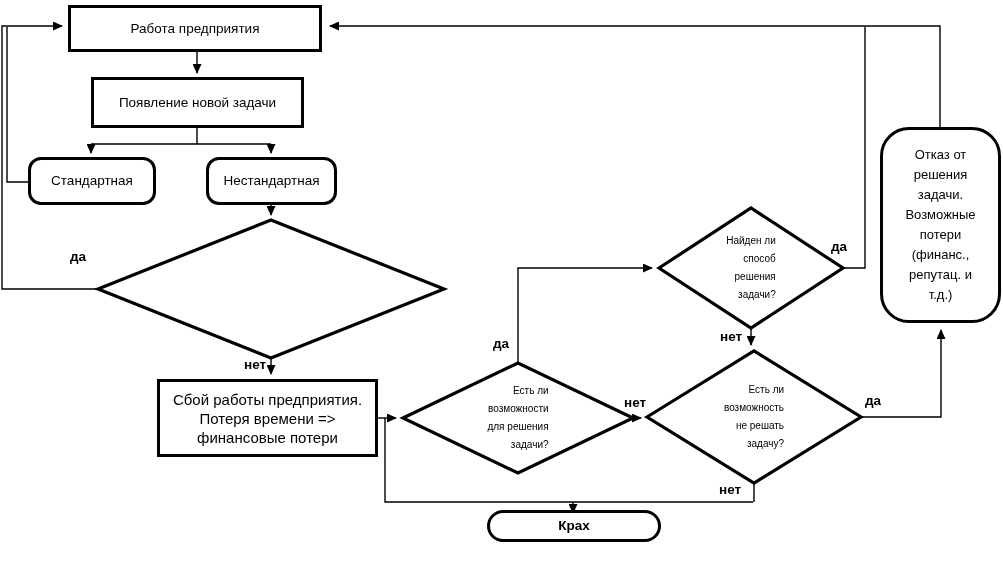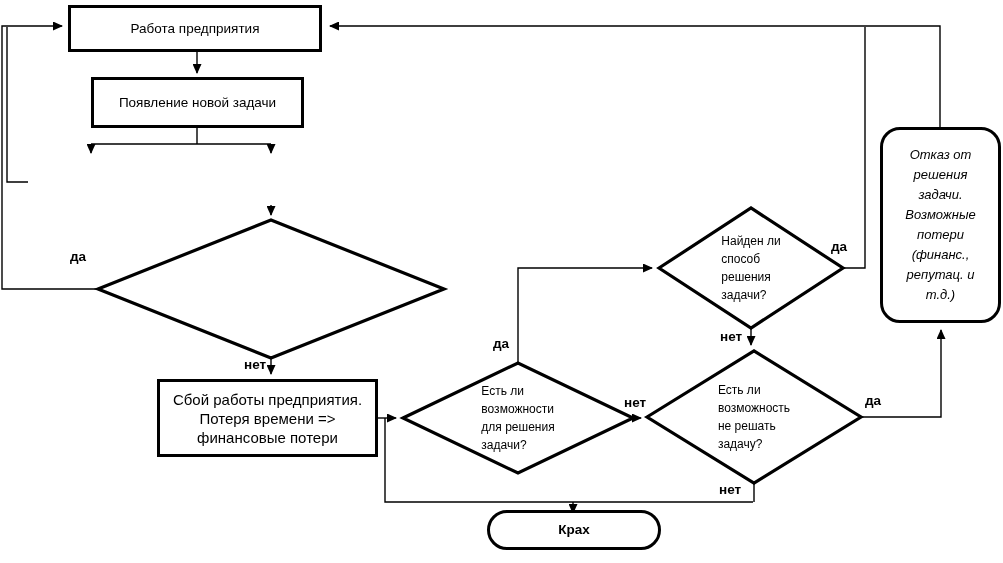--- a/index.html
+++ b/index.html
@@ -17,29 +17,29 @@
     box-sizing:border-box;
     border:3px solid #000;
     background:#fff;
     display:flex;align-items:center;justify-content:center;
     text-align:center;
     white-space:pre-line;
     font-size:13.5px;
     line-height:18px;
   }
   .rounded-sm{border-radius:13px;}
-  .rounded-lg{border-radius:20px;font-style:italic;}
+  .rounded-lg{border-radius:29px;}
   .stadium{border-radius:20px;}
   .bold{font-weight:bold;}
   .diamond-text{
     position:absolute;
     display:flex;align-items:center;justify-content:center;
-    text-align:left;
+    text-align:right;
     white-space:pre-line;
-    font-size:12px;
+    font-size:10px;
     line-height:18px;
     pointer-events:none;
   }
   .edge-label{
     position:absolute;
     font-size:13.5px;
     font-weight:bold;
     line-height:14px;
   }
   .small-lh{line-height:19px;font-size:15px;}
@@ -82,36 +82,38 @@
       <polygon points="403,418 518,363 633,418 518,473"></polygon>
       <polygon points="659,268 751,208 843,268 751,328"></polygon>
       <polygon points="647,417 754,351 861,417 754,483"></polygon>
     </g>
   </svg>
 
   <div class="node" style="left:68px;top:5px;width:254px;height:47px;">Работа предприятия</div>
 
   <div class="node" style="left:91px;top:77px;width:213px;height:51px;">Появление новой задачи</div>
 
+  <div class="node rounded-sm" style="left:28px;top:157px;width:128px;height:48px;">Стандартная</div>
 
+  <div class="node rounded-sm" style="left:206px;top:157px;width:131px;height:48px;">Нестандартная</div>
 
   <div class="node small-lh" style="left:157px;top:379px;width:221px;height:78px;">Сбой работы предприятия.
 Потеря времени =&gt;
 финансовые потери</div>
 
   <div class="node rounded-lg refusal-lh" style="left:880px;top:127px;width:121px;height:196px;">Отказ от
 решения
 задачи.
 Возможные
 потери
 (финанс.,
 репутац. и
 т.д.)</div>
 
-  <div class="node stadium bold" style="left:487px;top:510px;width:174px;height:40px;">Крах</div>
+  <div class="node stadium bold" style="left:487px;top:510px;width:174px;height:32px;">Крах</div>
 
 
   <div class="diamond-text" style="left:448px;top:384px;width:140px;height:68px;">Есть ли
 возможности
 для решения
 задачи?</div>
 
   <div class="diamond-text" style="left:691px;top:234px;width:120px;height:68px;">Найден ли
 способ
 решения

